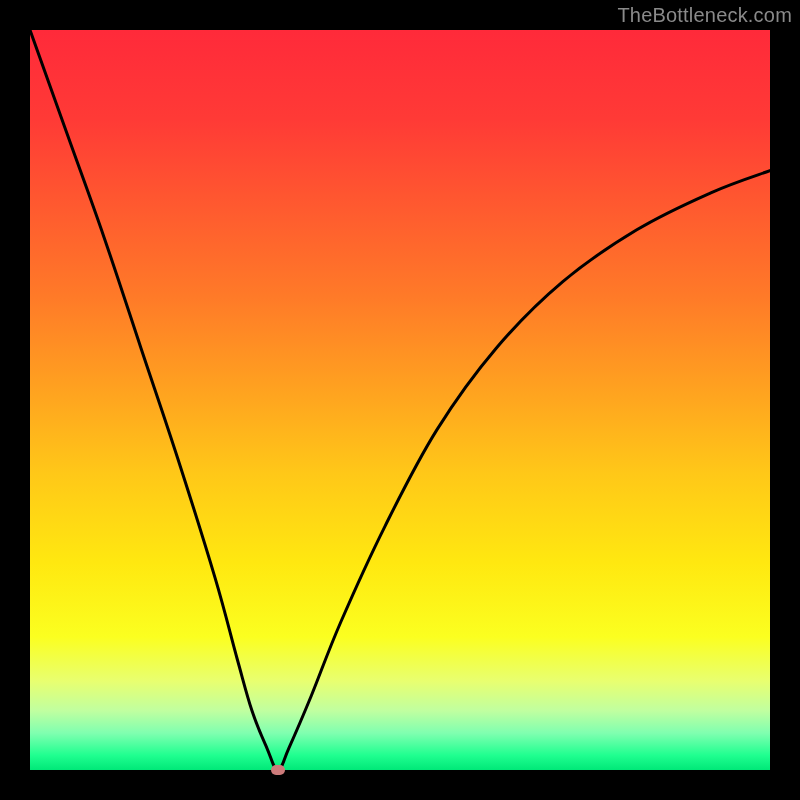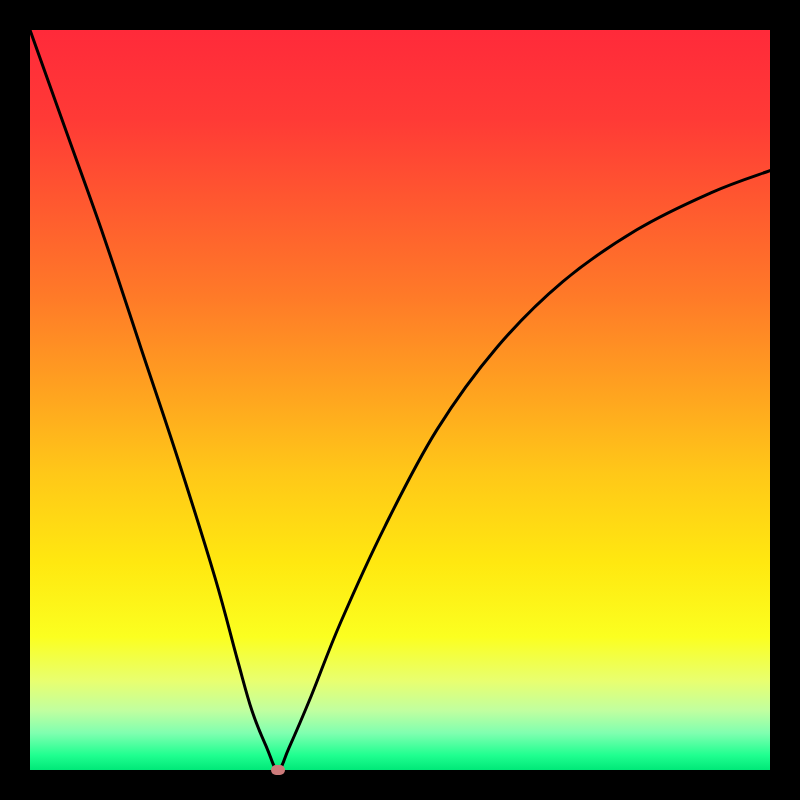--- a/index.html
+++ b/index.html
@@ -54,19 +54,20 @@
     font-family: Arial, Helvetica, sans-serif;
     font-size: 20px;
     color: #8a8a8a;
     letter-spacing: 0.2px;
   }
 </style>
 </head>
 <body>
 
 <div class="frame">
+  <div class="watermark">TheBottleneck.com</div>
   <div class="plot-area">
     <svg class="curve" viewBox="0 0 740 740" preserveAspectRatio="none">
       <path id="curve-path" fill="none" stroke="#000" stroke-width="3" stroke-linecap="round" stroke-linejoin="round" d="M 0.0 0.0 C 6.7 18.6, 23.7 66.3, 37.0 103.6 C 50.3 140.9, 60.7 168.6, 74.0 207.2 C 87.3 245.8, 97.7 278.2, 111.0 318.2 C 124.3 358.2, 134.7 387.9, 148.0 429.2 C 161.3 470.5, 174.3 511.6, 185.0 547.6 C 195.7 583.6, 200.5 605.0, 207.2 629.0 C 213.9 653.0, 216.7 664.8, 222.0 680.8 C 227.3 696.8, 232.1 707.1, 236.8 717.8 C 241.5 728.5, 243.9 740.0, 247.9 740.0 C 251.9 740.0, 253.0 731.1, 259.0 717.8 C 265.0 704.5, 271.9 688.6, 281.2 666.0 C 290.5 643.4, 297.5 622.6, 310.8 592.0 C 324.1 561.4, 337.9 530.4, 355.2 495.8 C 372.5 461.2, 387.0 431.6, 407.0 399.6 C 427.0 367.6, 443.6 344.8, 466.2 318.2 C 488.8 291.6, 507.5 272.9, 532.8 251.6 C 558.1 230.3, 580.2 215.8, 606.8 199.8 C 633.4 183.8, 656.8 173.5, 680.8 162.8 C 704.8 152.1, 729.3 144.6, 740.0 140.6"></path>
     </svg>
     <div id="marker" class="marker" style="left: 247.9px; top: 740px;"></div>
   </div>
 </div>
 
 </body></html>

